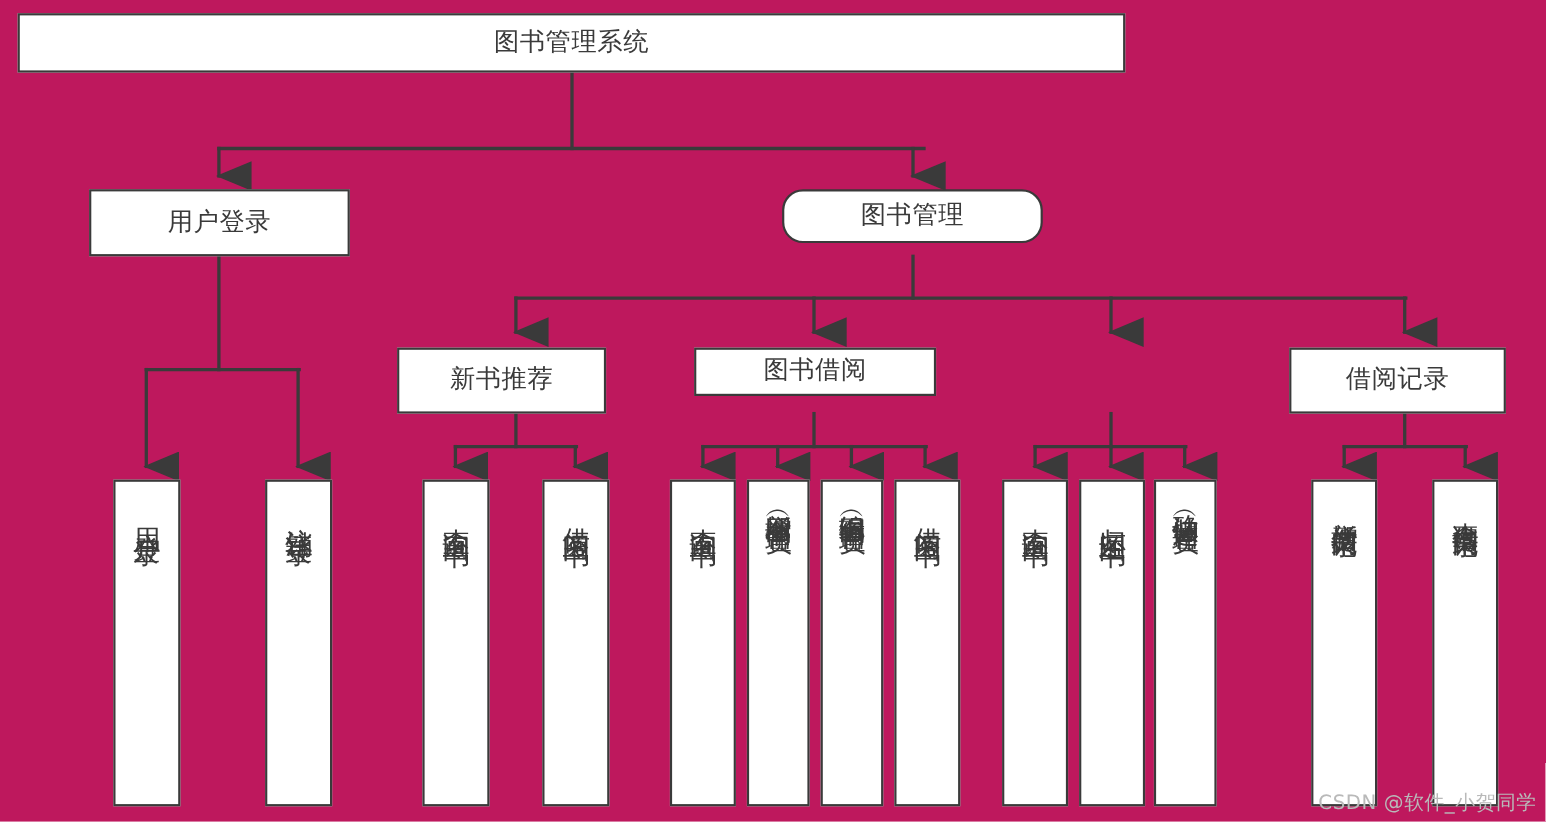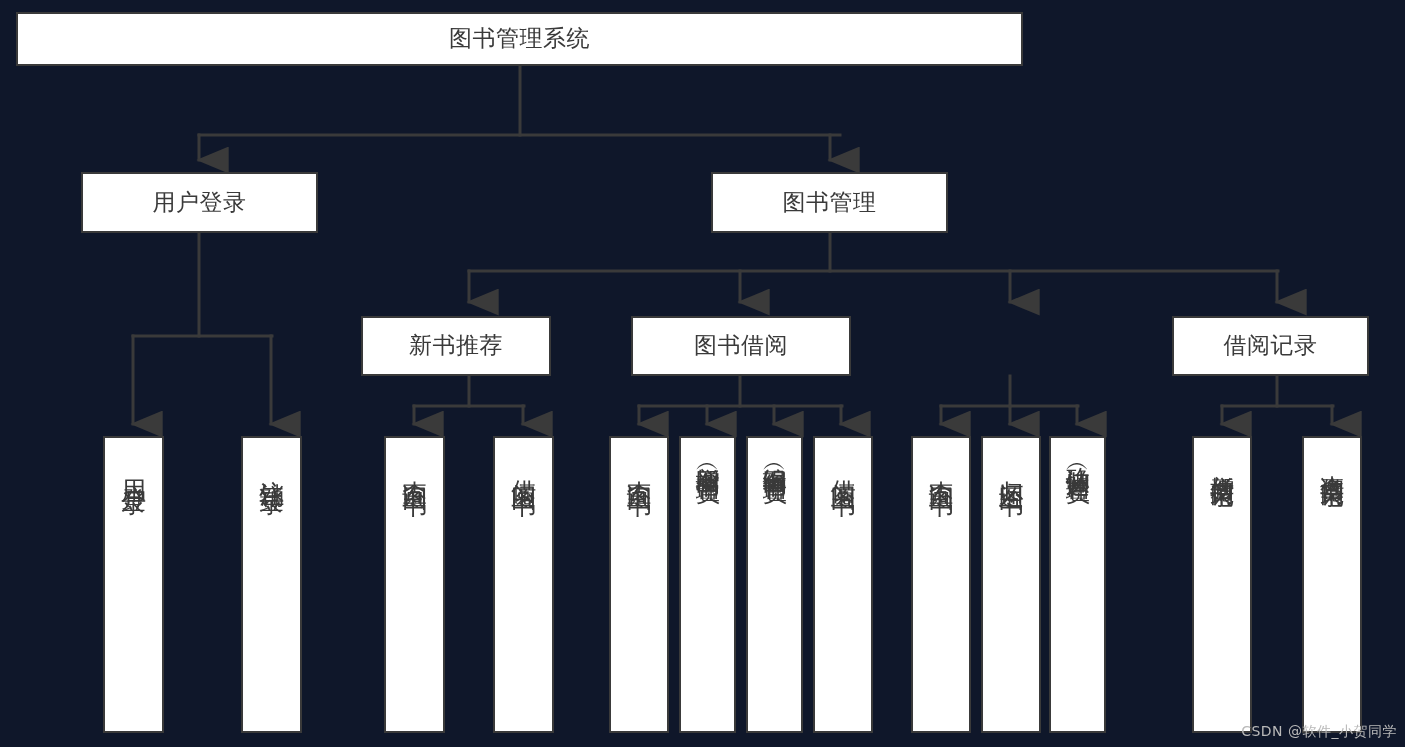--- a/index.html
+++ b/index.html
@@ -8,21 +8,21 @@
     padding: 0;
     background: #ffffff;
   }
   body {
     font-family: "DejaVu Sans", "Liberation Sans", sans-serif;
   }
   #diagram-root {
     position: relative;
     width: 1405px;
     height: 747px;
-    background: #0f172a;
+    background: #be185d;
     overflow: hidden;
   }
   #edge-layer {
     position: absolute;
     left: 0;
     top: 0;
     width: 1405px;
     height: 747px;
   }
   .node {
@@ -58,21 +58,21 @@
     white-space: nowrap;
   }
   .node.leaf-narrow.vertical .label {
     font-size: 24px;
     letter-spacing: 2px;
   }
   #watermark {
     position: absolute;
     right: 8px;
     bottom: 6px;
-    font-size: 14px;
+    font-size: 18px;
     color: #b9b9b9;
     letter-spacing: 0.5px;
     z-index: 6;
     white-space: nowrap;
     font-family: "DejaVu Sans", "Liberation Sans", sans-serif;
   }
 </style>
 </head>
 <body>
 
@@ -129,29 +129,29 @@
   </svg>
 
   <div class="node horizontal" style="left:16px; top:12px; width:1007px; height:54px;">
     <span class="label">图书管理系统</span>
   </div>
 
   <div class="node horizontal" style="left:81px; top:172px; width:237px; height:61px;">
     <span class="label">用户登录</span>
   </div>
 
-  <div class="node horizontal" style="left:711px; top:172px; width:237px; height:61px;">
+  <div class="node horizontal" style="left:711px; top:172px; width:237px; height:49px;border-radius:19px;">
     <span class="label">图书管理</span>
   </div>
 
   <div class="node horizontal" style="left:361px; top:316px; width:190px; height:60px;">
     <span class="label">新书推荐</span>
   </div>
 
-  <div class="node horizontal" style="left:631px; top:316px; width:220px; height:60px;">
+  <div class="node horizontal" style="left:631px; top:316px; width:220px; height:44px;">
     <span class="label">图书借阅</span>
   </div>
 
 
   <div class="node horizontal" style="left:1172px; top:316px; width:197px; height:60px;">
     <span class="label">借阅记录</span>
   </div>
 
   <div class="node vertical leaf-wide" style="left:103px; top:436px; width:61px; height:297px;">
     <span class="label">用户登录</span>

